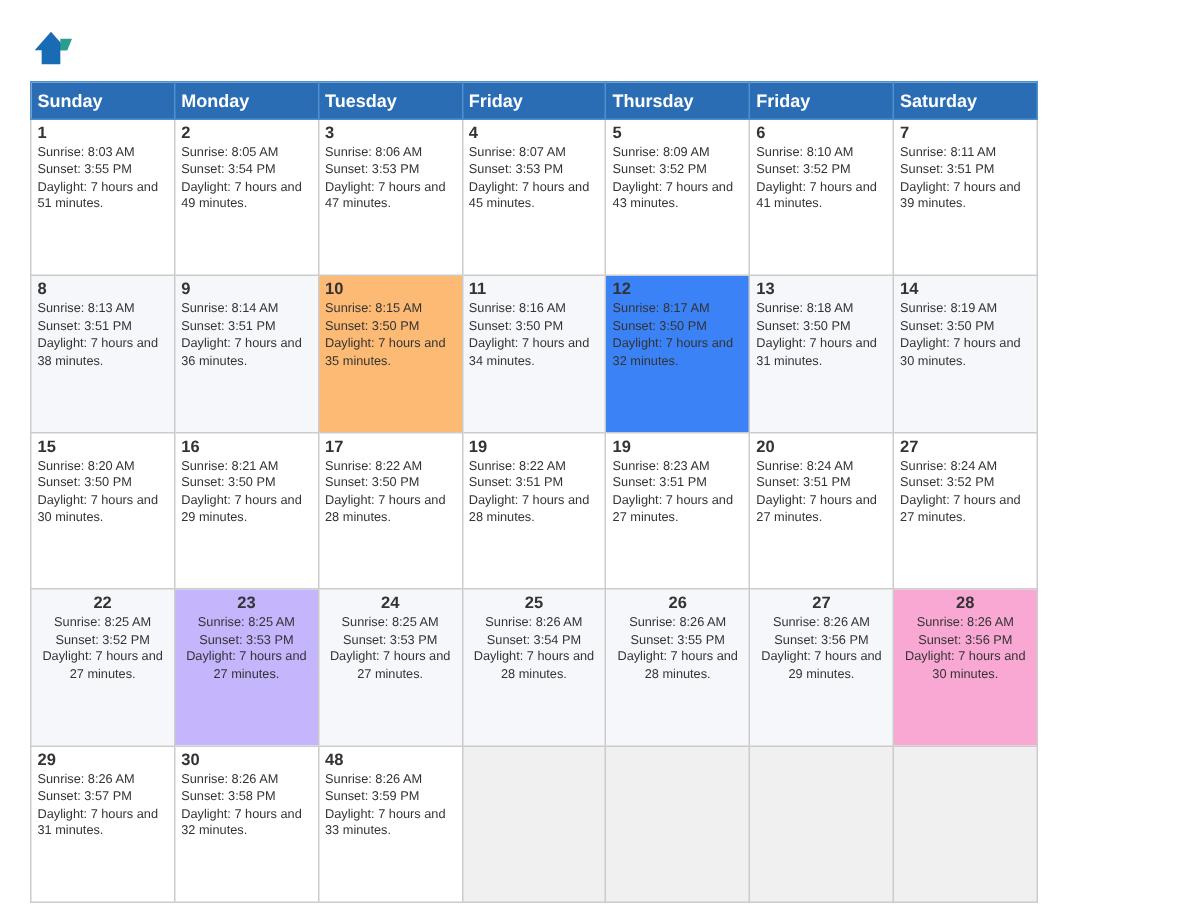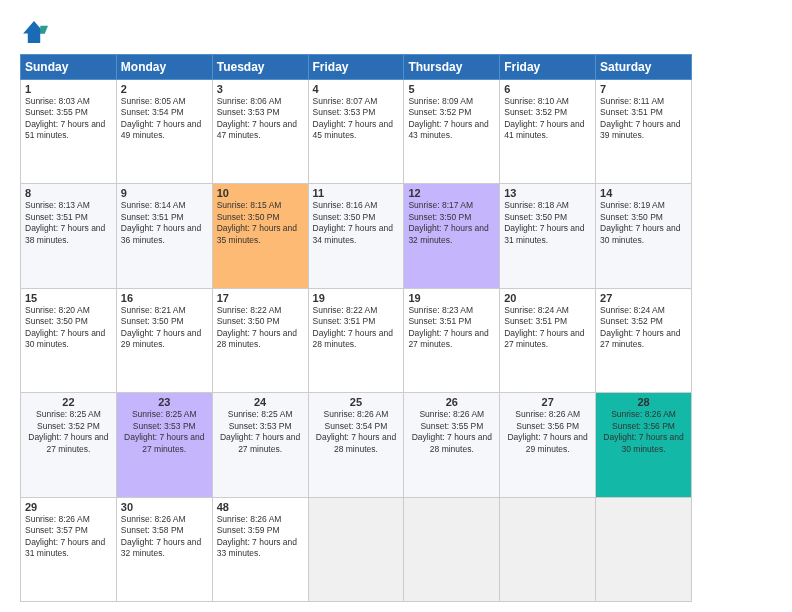--- a/index.html
+++ b/index.html
@@ -173,21 +173,21 @@
             <div class="day-info">Sunrise: 8:14 AM<br>Sunset: 3:51 PM<br>Daylight: 7 hours and 36 minutes.</div>
           </td>
           <td style="background: #fdba74;">
             <span class="day-num">10</span>
             <div class="day-info">Sunrise: 8:15 AM<br>Sunset: 3:50 PM<br>Daylight: 7 hours and 35 minutes.</div>
           </td>
           <td style="background: rgb(245, 247, 250);">
             <span class="day-num">11</span>
             <div class="day-info">Sunrise: 8:16 AM<br>Sunset: 3:50 PM<br>Daylight: 7 hours and 34 minutes.</div>
           </td>
-          <td style="background: #c4b5fd;">
+          <td style="background: #3b82f6;">
             <span class="day-num">12</span>
             <div class="day-info">Sunrise: 8:17 AM<br>Sunset: 3:50 PM<br>Daylight: 7 hours and 32 minutes.</div>
           </td>
           <td style="background: rgb(245, 247, 250);">
             <span class="day-num">13</span>
             <div class="day-info">Sunrise: 8:18 AM<br>Sunset: 3:50 PM<br>Daylight: 7 hours and 31 minutes.</div>
           </td>
           <td style="background: rgb(245, 247, 250);">
             <span class="day-num">14</span>
             <div class="day-info">Sunrise: 8:19 AM<br>Sunset: 3:50 PM<br>Daylight: 7 hours and 30 minutes.</div>
@@ -241,21 +241,21 @@
             <div class="day-info">Sunrise: 8:26 AM<br>Sunset: 3:54 PM<br>Daylight: 7 hours and 28 minutes.</div>
           </td>
           <td style="background: rgb(245, 247, 250);">
             <span class="day-num">26</span>
             <div class="day-info">Sunrise: 8:26 AM<br>Sunset: 3:55 PM<br>Daylight: 7 hours and 28 minutes.</div>
           </td>
           <td style="background: rgb(245, 247, 250);">
             <span class="day-num">27</span>
             <div class="day-info">Sunrise: 8:26 AM<br>Sunset: 3:56 PM<br>Daylight: 7 hours and 29 minutes.</div>
           </td>
-          <td style="background: #14b8a6;">
+          <td style="background: #f9a8d4;">
             <span class="day-num">28</span>
             <div class="day-info">Sunrise: 8:26 AM<br>Sunset: 3:56 PM<br>Daylight: 7 hours and 30 minutes.</div>
           </td>
         </tr>
         <tr>
           <td>
             <span class="day-num">29</span>
             <div class="day-info">Sunrise: 8:26 AM<br>Sunset: 3:57 PM<br>Daylight: 7 hours and 31 minutes.</div>
           </td>
           <td>

